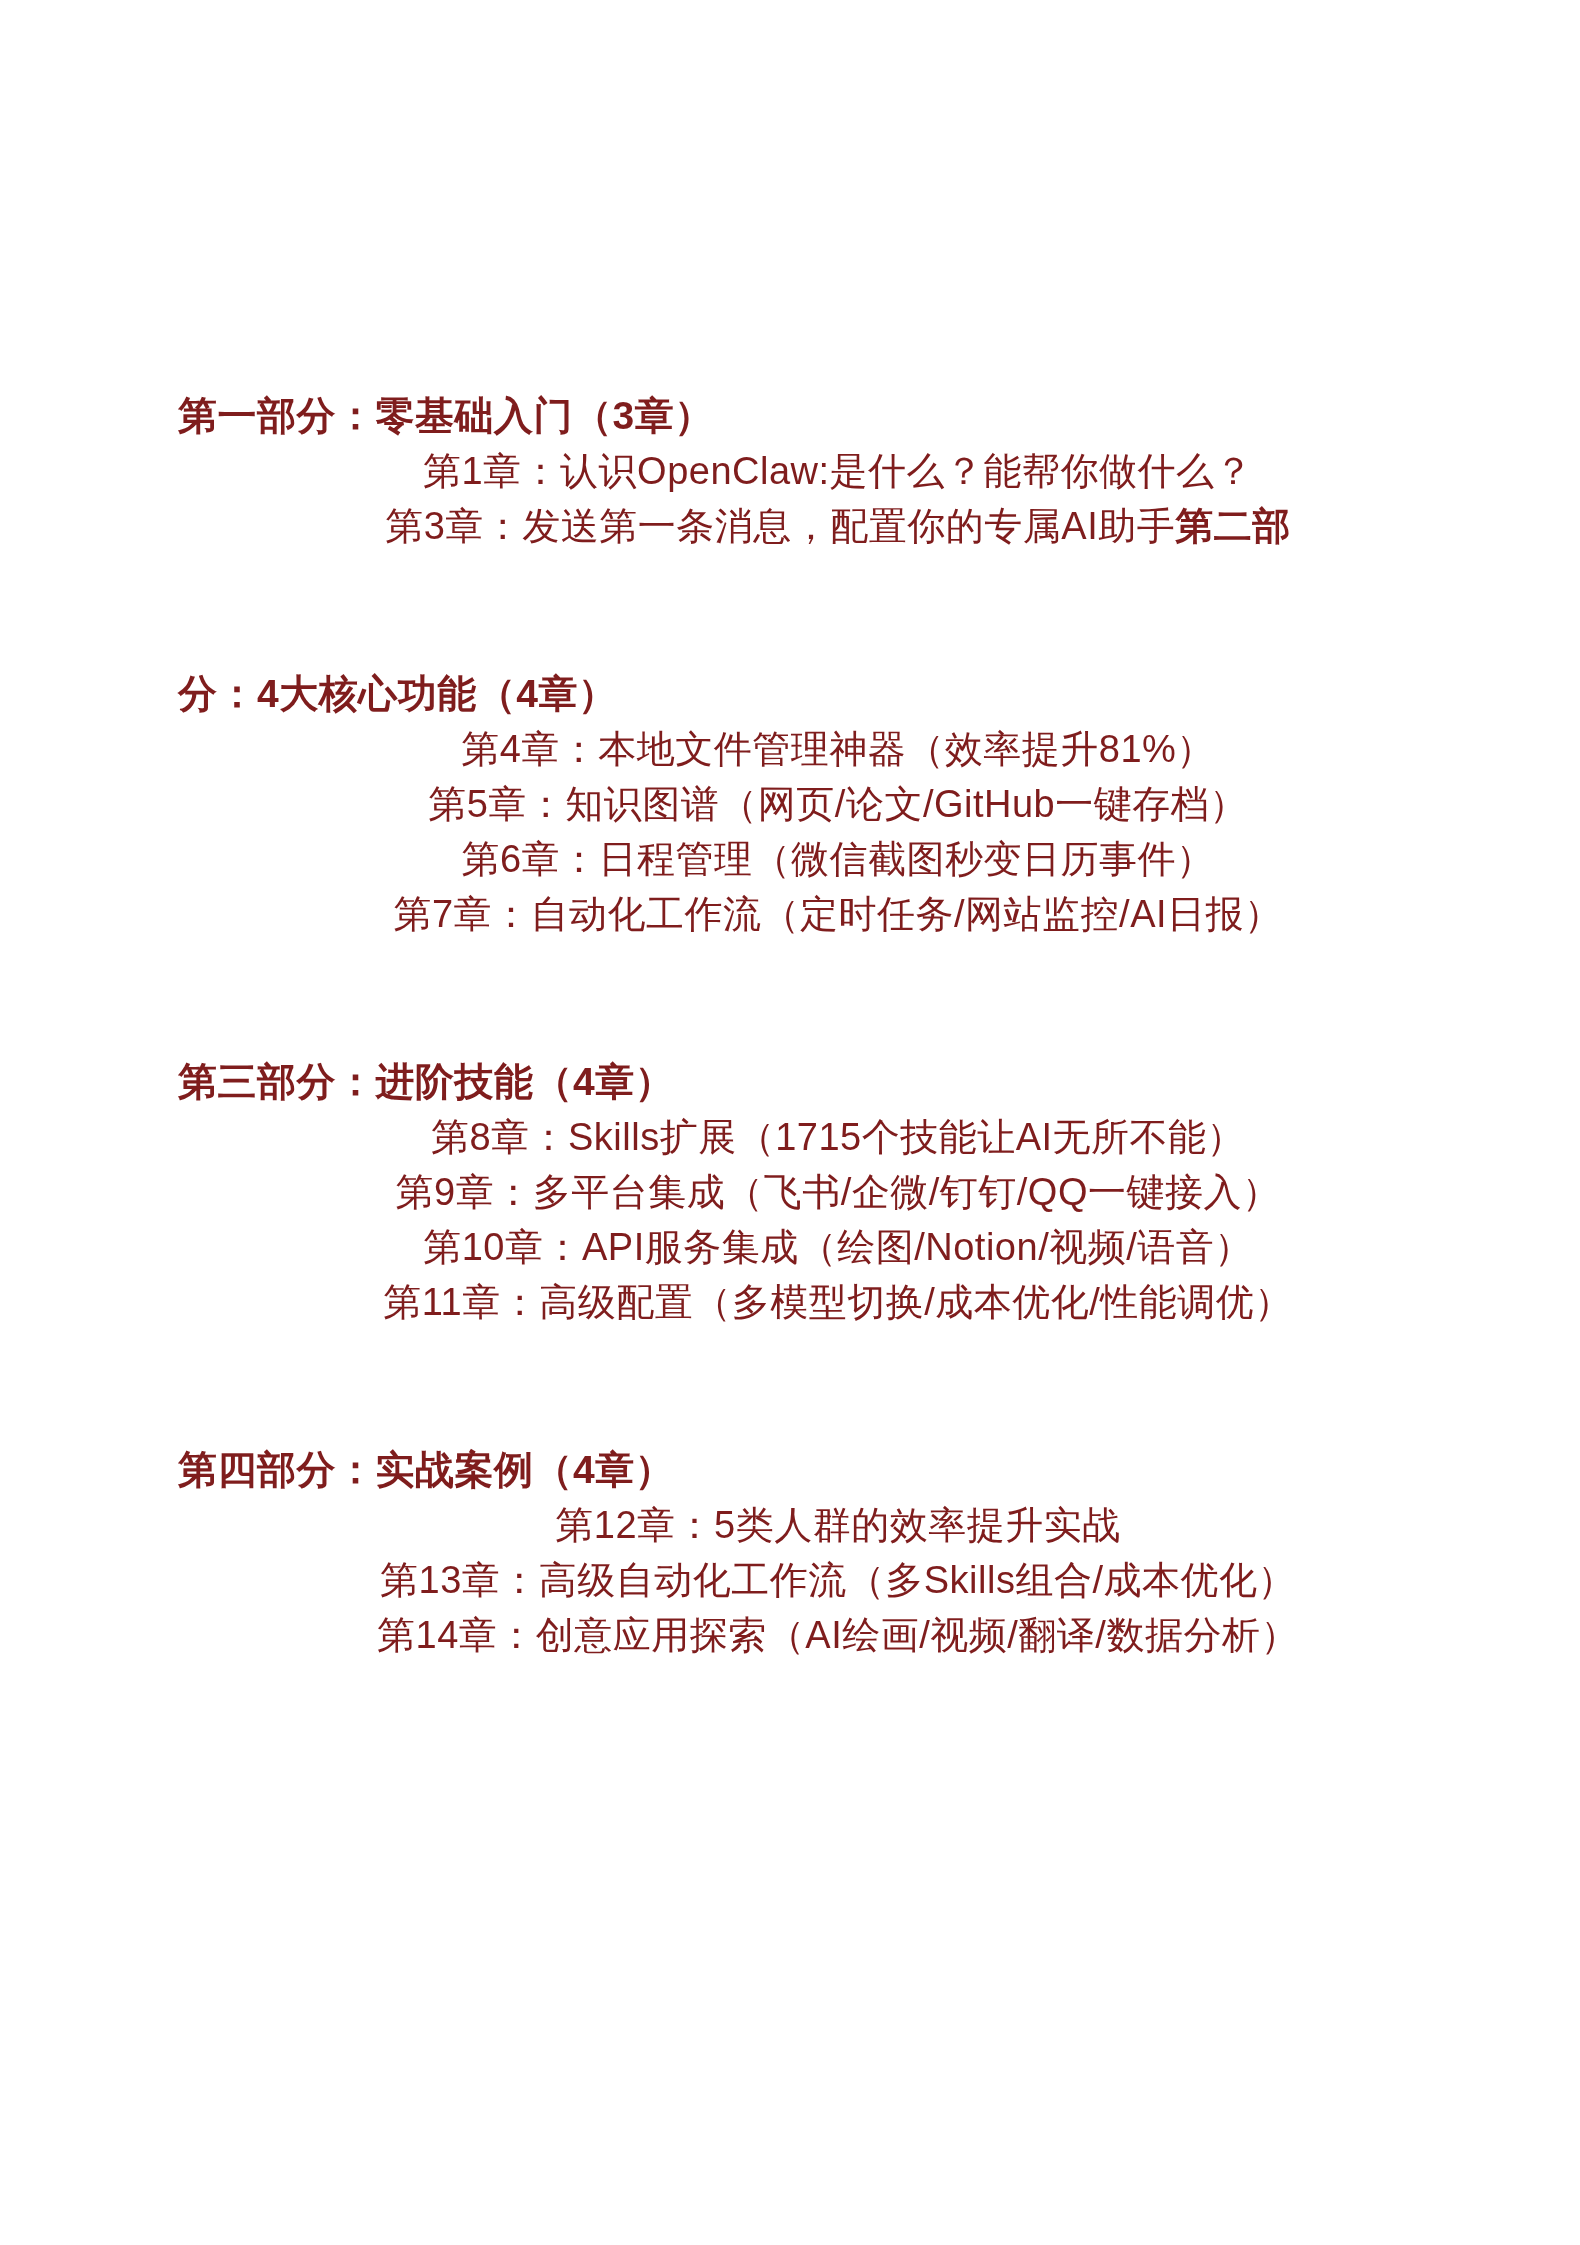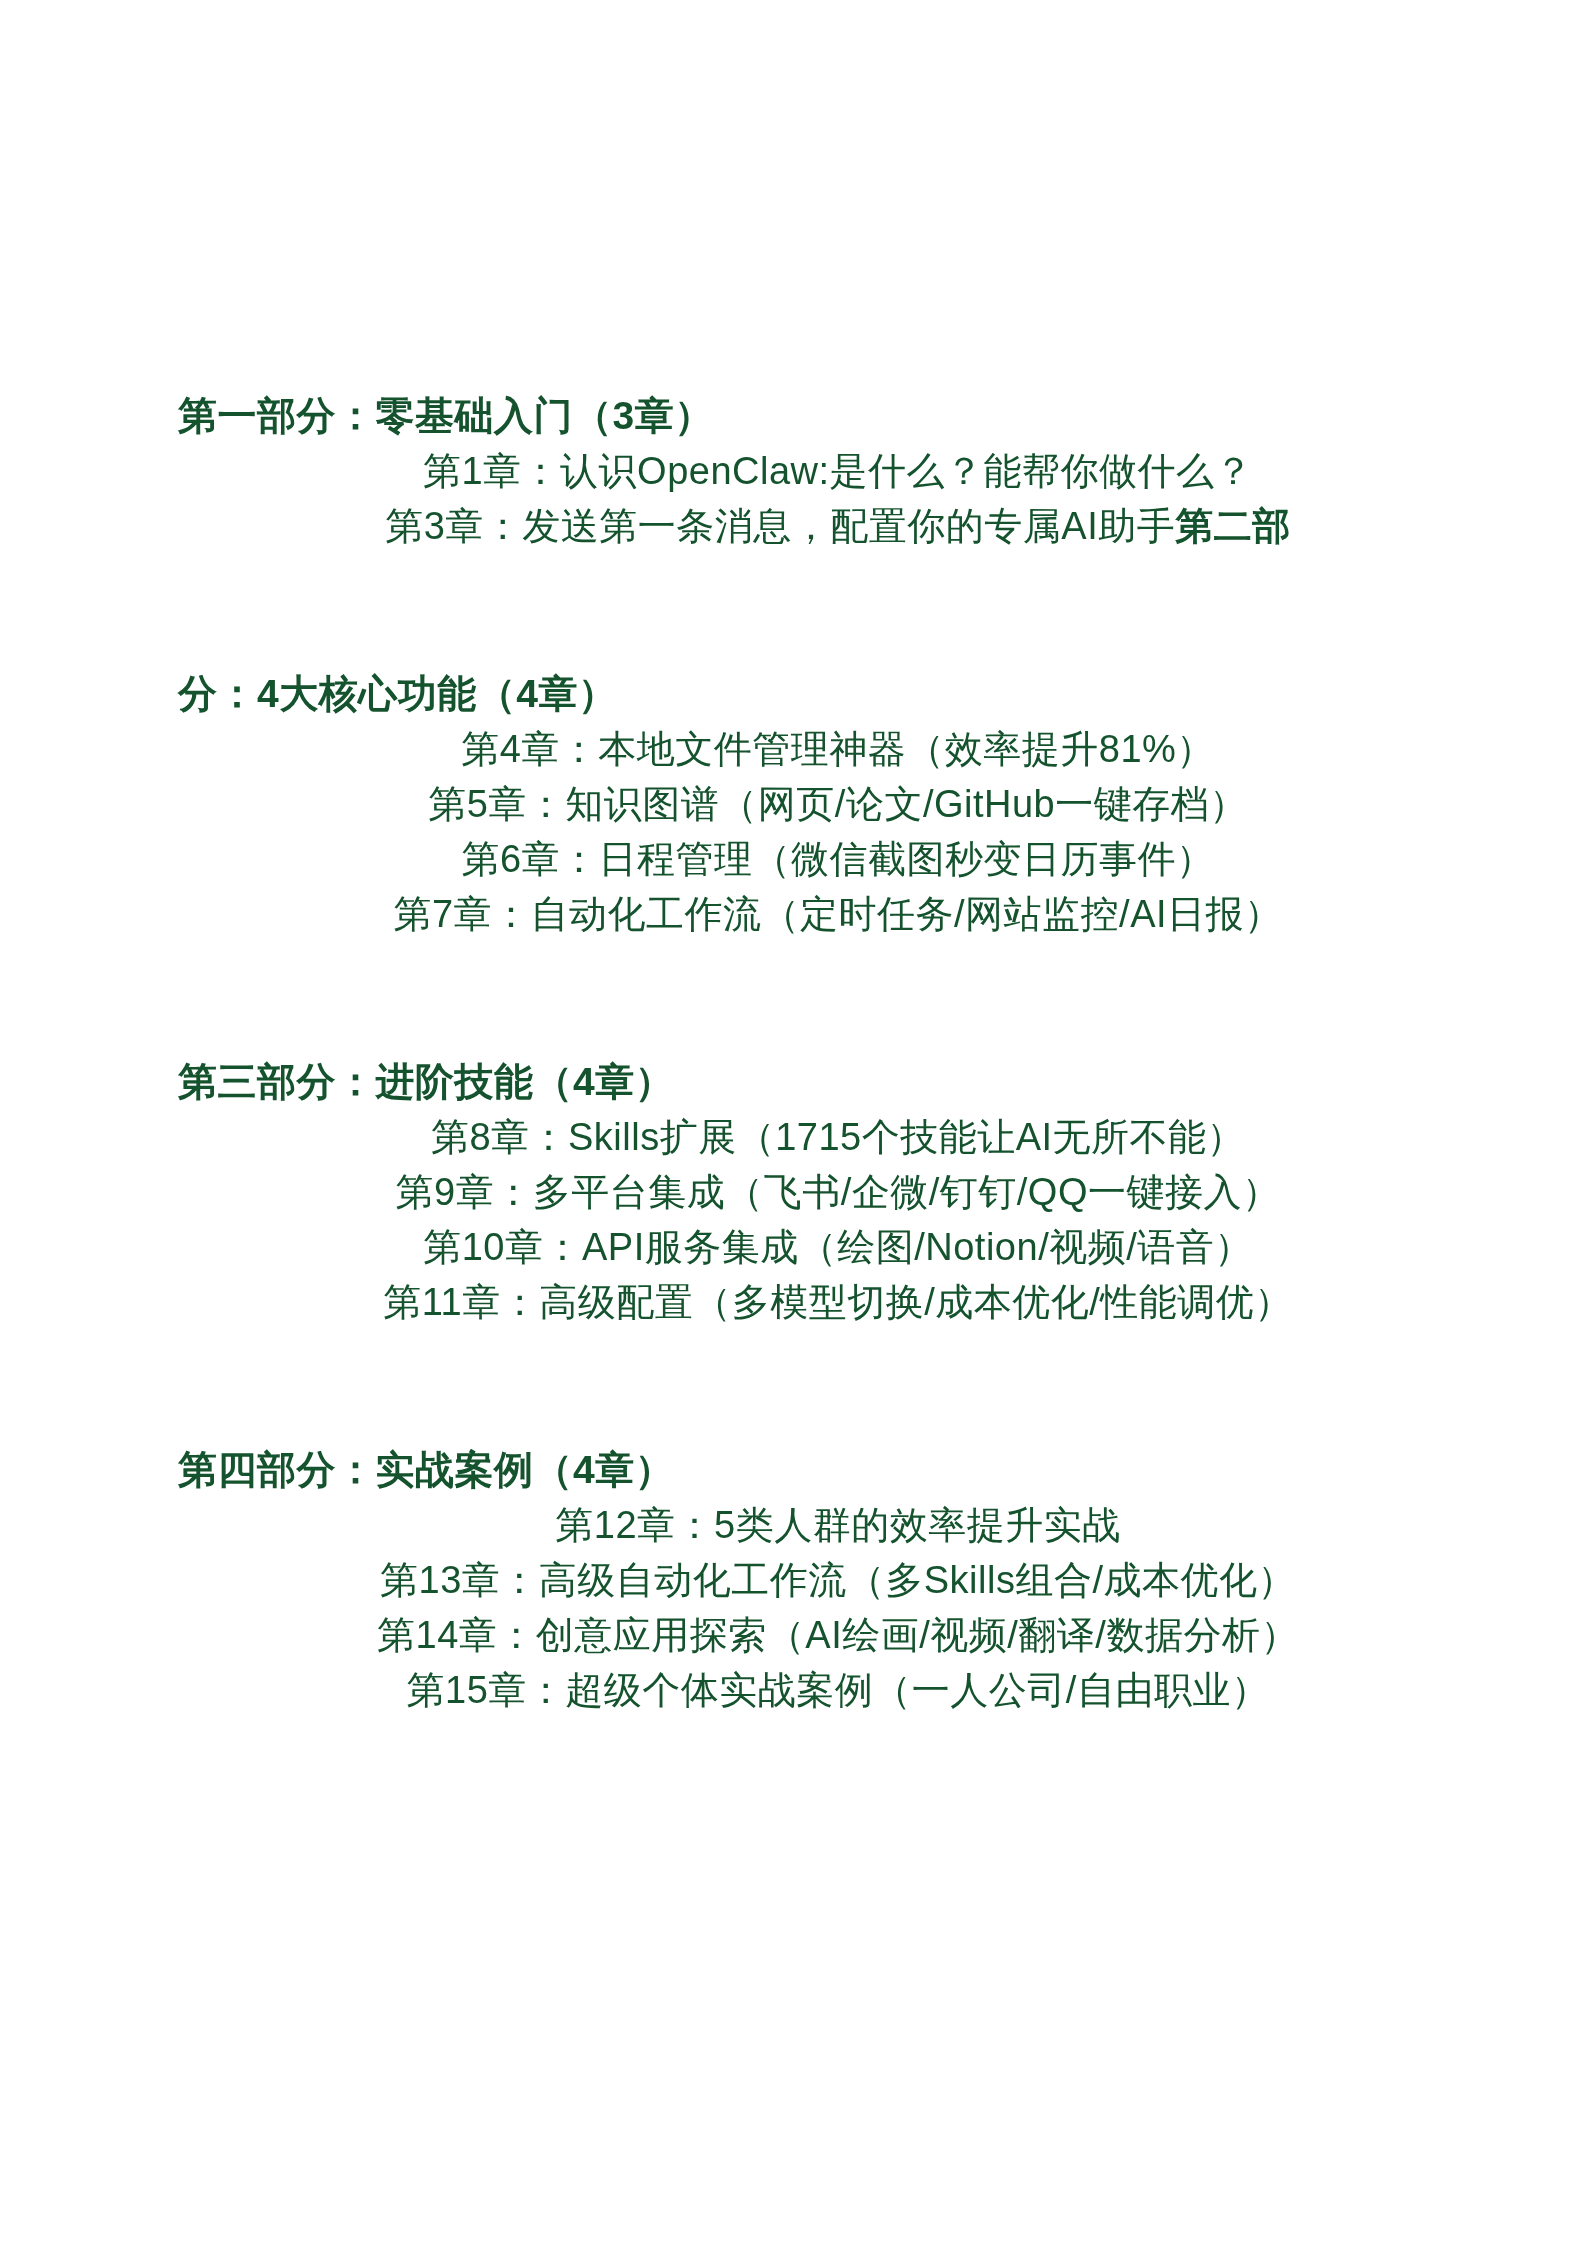--- a/index.html
+++ b/index.html
@@ -5,21 +5,21 @@
   html, body {
     margin: 0;
     padding: 0;
     background: #ffffff;
   }
   .page {
     position: relative;
     width: 1580px;
     height: 2245px;
     background: #ffffff;
-    color: #14532d;
+    color: #7f1d1d;
     font-family: "Liberation Sans", sans-serif;
     overflow: hidden;
   }
   .content {
     position: absolute;
     top: 388px;
     left: 178px;
     right: 120px;
   }
   .section {
@@ -67,16 +67,15 @@
         <div class="chapter"><span>第8章：Skills扩展（1715个技能让AI无所不能）</span></div>
         <div class="chapter"><span>第9章：多平台集成（飞书/企微/钉钉/QQ一键接入）</span></div>
         <div class="chapter"><span>第10章：API服务集成（绘图/Notion/视频/语音）</span></div>
         <div class="chapter"><span>第11章：高级配置（多模型切换/成本优化/性能调优）</span></div>
       </div>
       <div class="section">
         <div class="section-title">第四部分：实战案例（4章）</div>
         <div class="chapter"><span>第12章：5类人群的效率提升实战</span></div>
         <div class="chapter"><span>第13章：高级自动化工作流（多Skills组合/成本优化）</span></div>
         <div class="chapter"><span>第14章：创意应用探索（AI绘画/视频/翻译/数据分析）</span></div>
-        <div class="chapter"><span>第15章：超级个体实战案例（一人公司/自由职业）</span></div>
       </div>
     </div>
 </div>
 
 </body></html>

